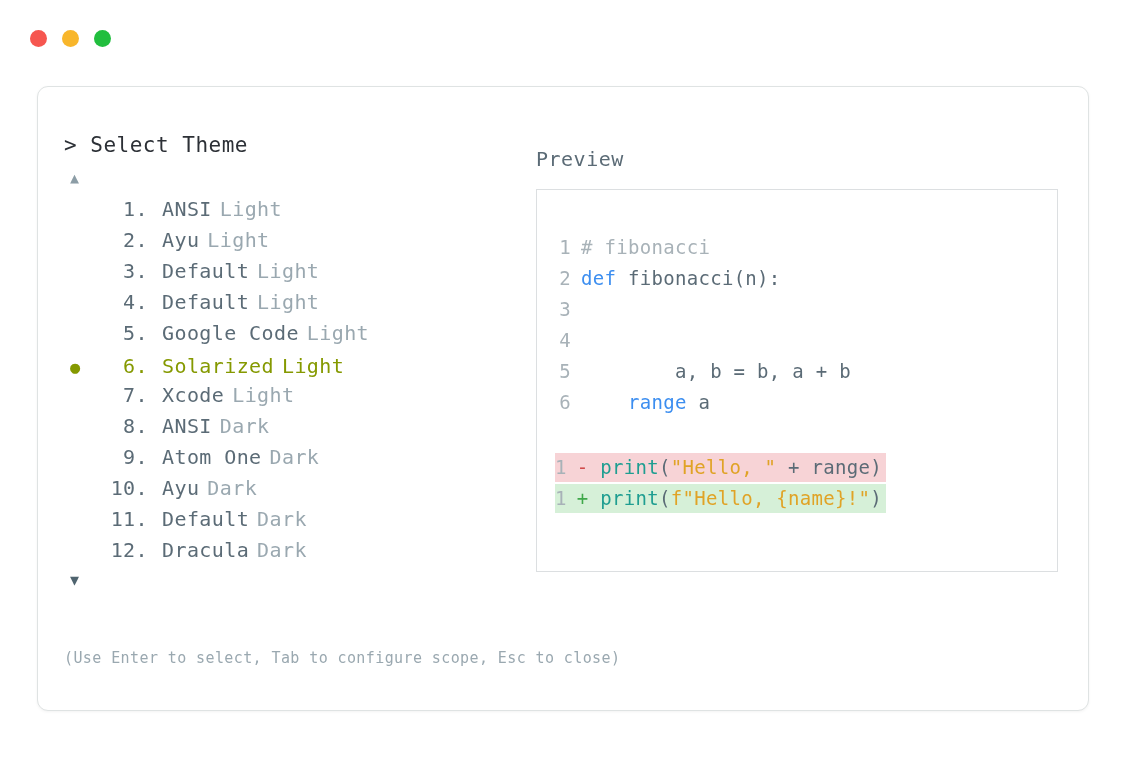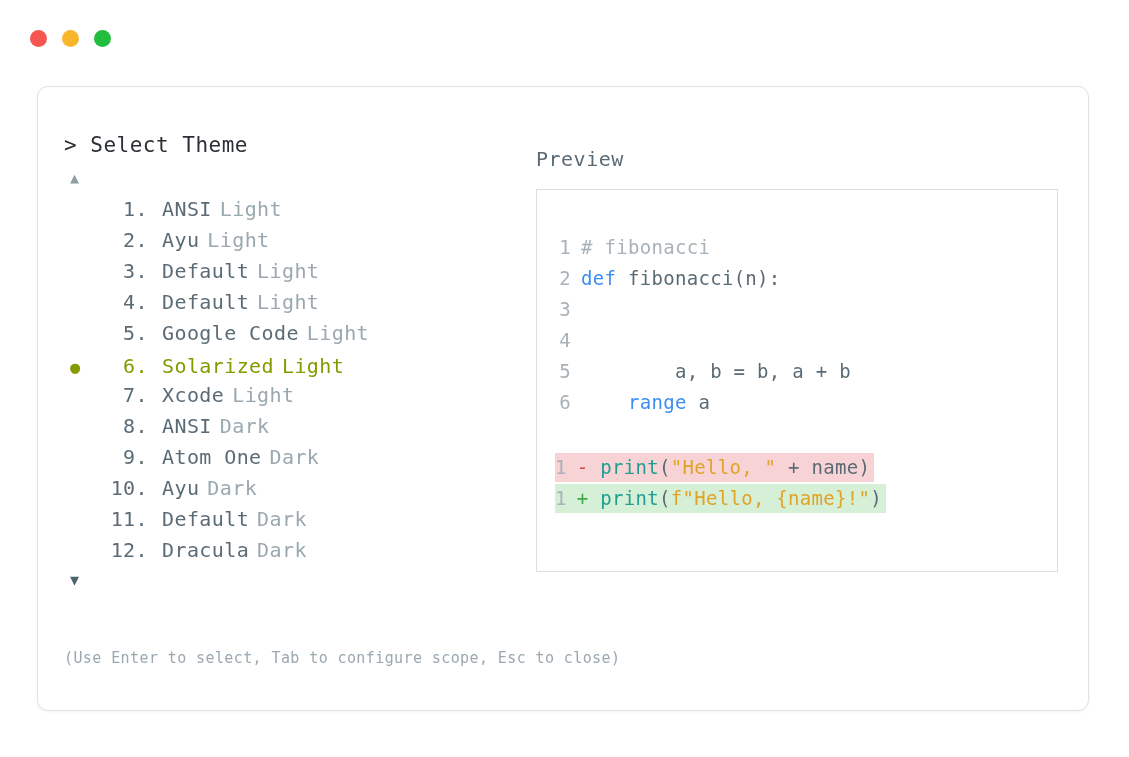--- a/index.html
+++ b/index.html
@@ -338,21 +338,21 @@
       <div class="code-line">
         <span class="ln">6</span>
         <span class="code-body"><span>    </span><span class="tok-keyword">range</span><span class="tok-plain"> a</span></span>
       </div>
 
       <div class="blank-line"></div>
 
       <div class="diff-block">
 
         <div class="code-line diff diff-del">
-          <span class="diff-bg"><span class="ln">1</span><span class="diff-marker-del">-</span><span class="tok-plain"> </span><span class="tok-func">print</span><span class="tok-plain">(</span><span class="tok-string">"Hello, "</span><span class="tok-plain"> + name</span><span class="tok-plain">)</span></span>
+          <span class="diff-bg"><span class="ln">1</span><span class="diff-marker-del">-</span><span class="tok-plain"> </span><span class="tok-func">print</span><span class="tok-plain">(</span><span class="tok-string">"Hello, "</span><span class="tok-plain"> + range</span><span class="tok-plain">)</span></span>
         </div>
 
         <div class="code-line diff diff-add">
           <span class="diff-bg"><span class="ln">1</span><span class="diff-marker-add">+</span><span class="tok-plain"> </span><span class="tok-func">print</span><span class="tok-plain">(</span><span class="tok-string">f"Hello, {name}!"</span><span class="tok-plain">)</span></span>
         </div>
 
       </div>
     </div>
   </div>
 

